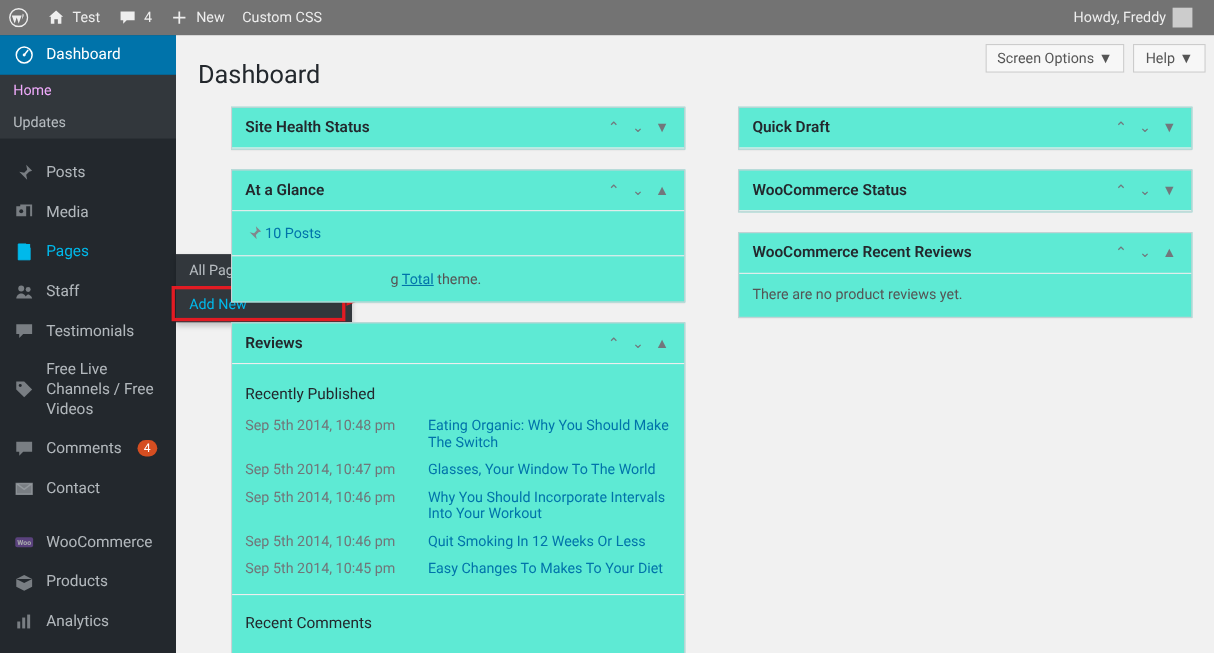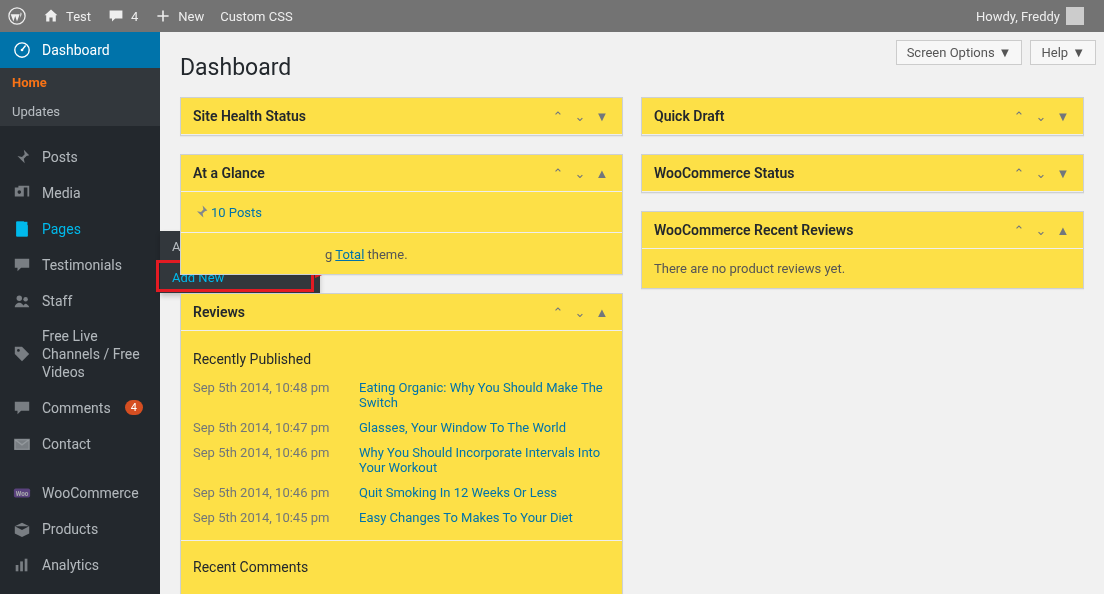--- a/index.html
+++ b/index.html
@@ -14,21 +14,21 @@
 .avatar { width: 18px; height: 18px; background: #ccc; display: inline-block; }
 
 
 .sidebar { position: absolute; top: 32px; left: 0; width: 160px; bottom: 0; background: #23282d; color: #eee; }
 .menu-item { display: flex; align-items: center; padding: 8px 12px; cursor: pointer; gap: 10px; color: rgba(240,245,250,.7); font-size: 14px; }
 .menu-item.current { background: #0073aa; color: #fff; position: relative; }
 .menu-item.current::after { content: ""; position: absolute; right: -8px; top: 50%; transform: translateY(-50%); border: 8px solid transparent; border-right-color: #f1f1f1; }
 .menu-item.highlight { color: #00b9eb; }
 .submenu { background: #32373c; }
 .submenu .menu-item { padding: 7px 12px; font-size: 13px; }
-.submenu .menu-item.current-sub { color: #f97316; font-weight: 700; background: transparent; }
+.submenu .menu-item.current-sub { color: #f0abfc; font-weight: 400; background: transparent; }
 .separator { height: 1px; background: transparent; margin: 6px 0; }
 .menu-icon { width: 20px; height: 20px; display: inline-flex; align-items: center; justify-content: center; opacity: .6; flex-shrink: 0; }
 .menu-item.current .menu-icon { opacity: 1; }
 .badge { background: #d54e21; color: #fff; border-radius: 10px; padding: 1px 6px; font-size: 11px; margin-left: 4px; }
 
 
 .flyout { position: absolute; left: 160px; top: 231px; width: 160px; background: #32373c; box-shadow: 0 3px 5px rgba(0,0,0,.2); }
 .flyout-item { padding: 8px 12px; color: rgba(240,245,250,.7); cursor: pointer; font-size: 13px; }
 .flyout-item.accent { color: #00b9eb; }
 .redbox { position: absolute; border: 3px solid #e31b23; pointer-events: none; }
@@ -38,21 +38,21 @@
 
 
 .content { position: absolute; left: 160px; right: 0; top: 32px; bottom: 0; padding: 10px 20px 0 20px; overflow: hidden; }
 .top-buttons { position: absolute; top: 8px; right: 8px; display: flex; gap: 8px; margin-left: 24px; }
 .tb-btn { background: #f7f7f7; border: 1px solid #ccc; padding: 4px 10px; font-size: 13px; color: #555; cursor: pointer; display: flex; align-items: center; gap: 4px; }
 .page-title { font-size: 23px; font-weight: 400; color: #23282d; padding: 12px 0 16px 0; }
 
 .columns { display: flex; gap: 18px; }
 .col { flex: 1; display: flex; flex-direction: column; gap: 18px; }
 
-.widget { background: #fde047; border: 1px solid #ccd0d4; box-shadow: 0 1px 1px rgba(0,0,0,.04); }
+.widget { background: #5eead4; border: 1px solid #ccd0d4; box-shadow: 0 1px 1px rgba(0,0,0,.04); margin-left: 30px; }
 .widget-header { display: flex; align-items: center; padding: 10px 12px; border-bottom: 1px solid #eee; }
 .widget-title { font-size: 14px; font-weight: 600; color: #23282d; flex: 1; }
 .widget-controls { display: flex; gap: 6px; color: #72777c; }
 .widget-ctrl { cursor: pointer; width: 16px; text-align: center; }
 .widget-body { padding: 12px; font-size: 13px; }
 
 .glance-grid { display: flex; gap: 24px; margin-bottom: 12px; }
 .glance-col { display: flex; flex-direction: column; gap: 12px; }
 .glance-item { display: flex; align-items: center; gap: 0; color: #0073aa; cursor: pointer; }
 .glance-icon { color: #82878c; width: 18px; display: inline-flex; }
@@ -166,35 +166,35 @@
           <rect x="4" y="2" width="12" height="16" fill="#00b9eb"></rect>
         </svg>
     </span>
     <span>Pages</span>
   </div>
 
 
   <div class="menu-item">
     <span class="menu-icon">
       <svg viewBox="0 0 20 20" width="18" height="18" fill="currentColor">
-          <path d="M2 3h16v10H9l-4 4v-4H2z"></path>
-        </svg>
-    </span>
-    <span>Testimonials</span>
-  </div>
-
-  <div class="menu-item">
-    <span class="menu-icon">
-      <svg viewBox="0 0 20 20" width="18" height="18" fill="currentColor">
           <circle cx="7" cy="7" r="3"></circle>
           <circle cx="14" cy="8" r="2.5"></circle>
           <path d="M2 17c0-3 3-5 5-5s5 2 5 5zM11 17c0-2 2-4 3-4s4 2 4 4z"></path>
         </svg>
     </span>
     <span>Staff</span>
+  </div>
+
+  <div class="menu-item">
+    <span class="menu-icon">
+      <svg viewBox="0 0 20 20" width="18" height="18" fill="currentColor">
+          <path d="M2 3h16v10H9l-4 4v-4H2z"></path>
+        </svg>
+    </span>
+    <span>Testimonials</span>
   </div>
 
   <div class="menu-item">
     <span class="menu-icon">
       <svg viewBox="0 0 20 20" width="18" height="18" fill="currentColor">
           <path d="M2 2h8l8 8-8 8-8-8z"></path>
           <circle cx="6" cy="6" r="1.5" fill="#23282d"></circle>
         </svg>
     </span>
     <span style="line-height:1.3">Free Live Channels / Free Videos</span>

